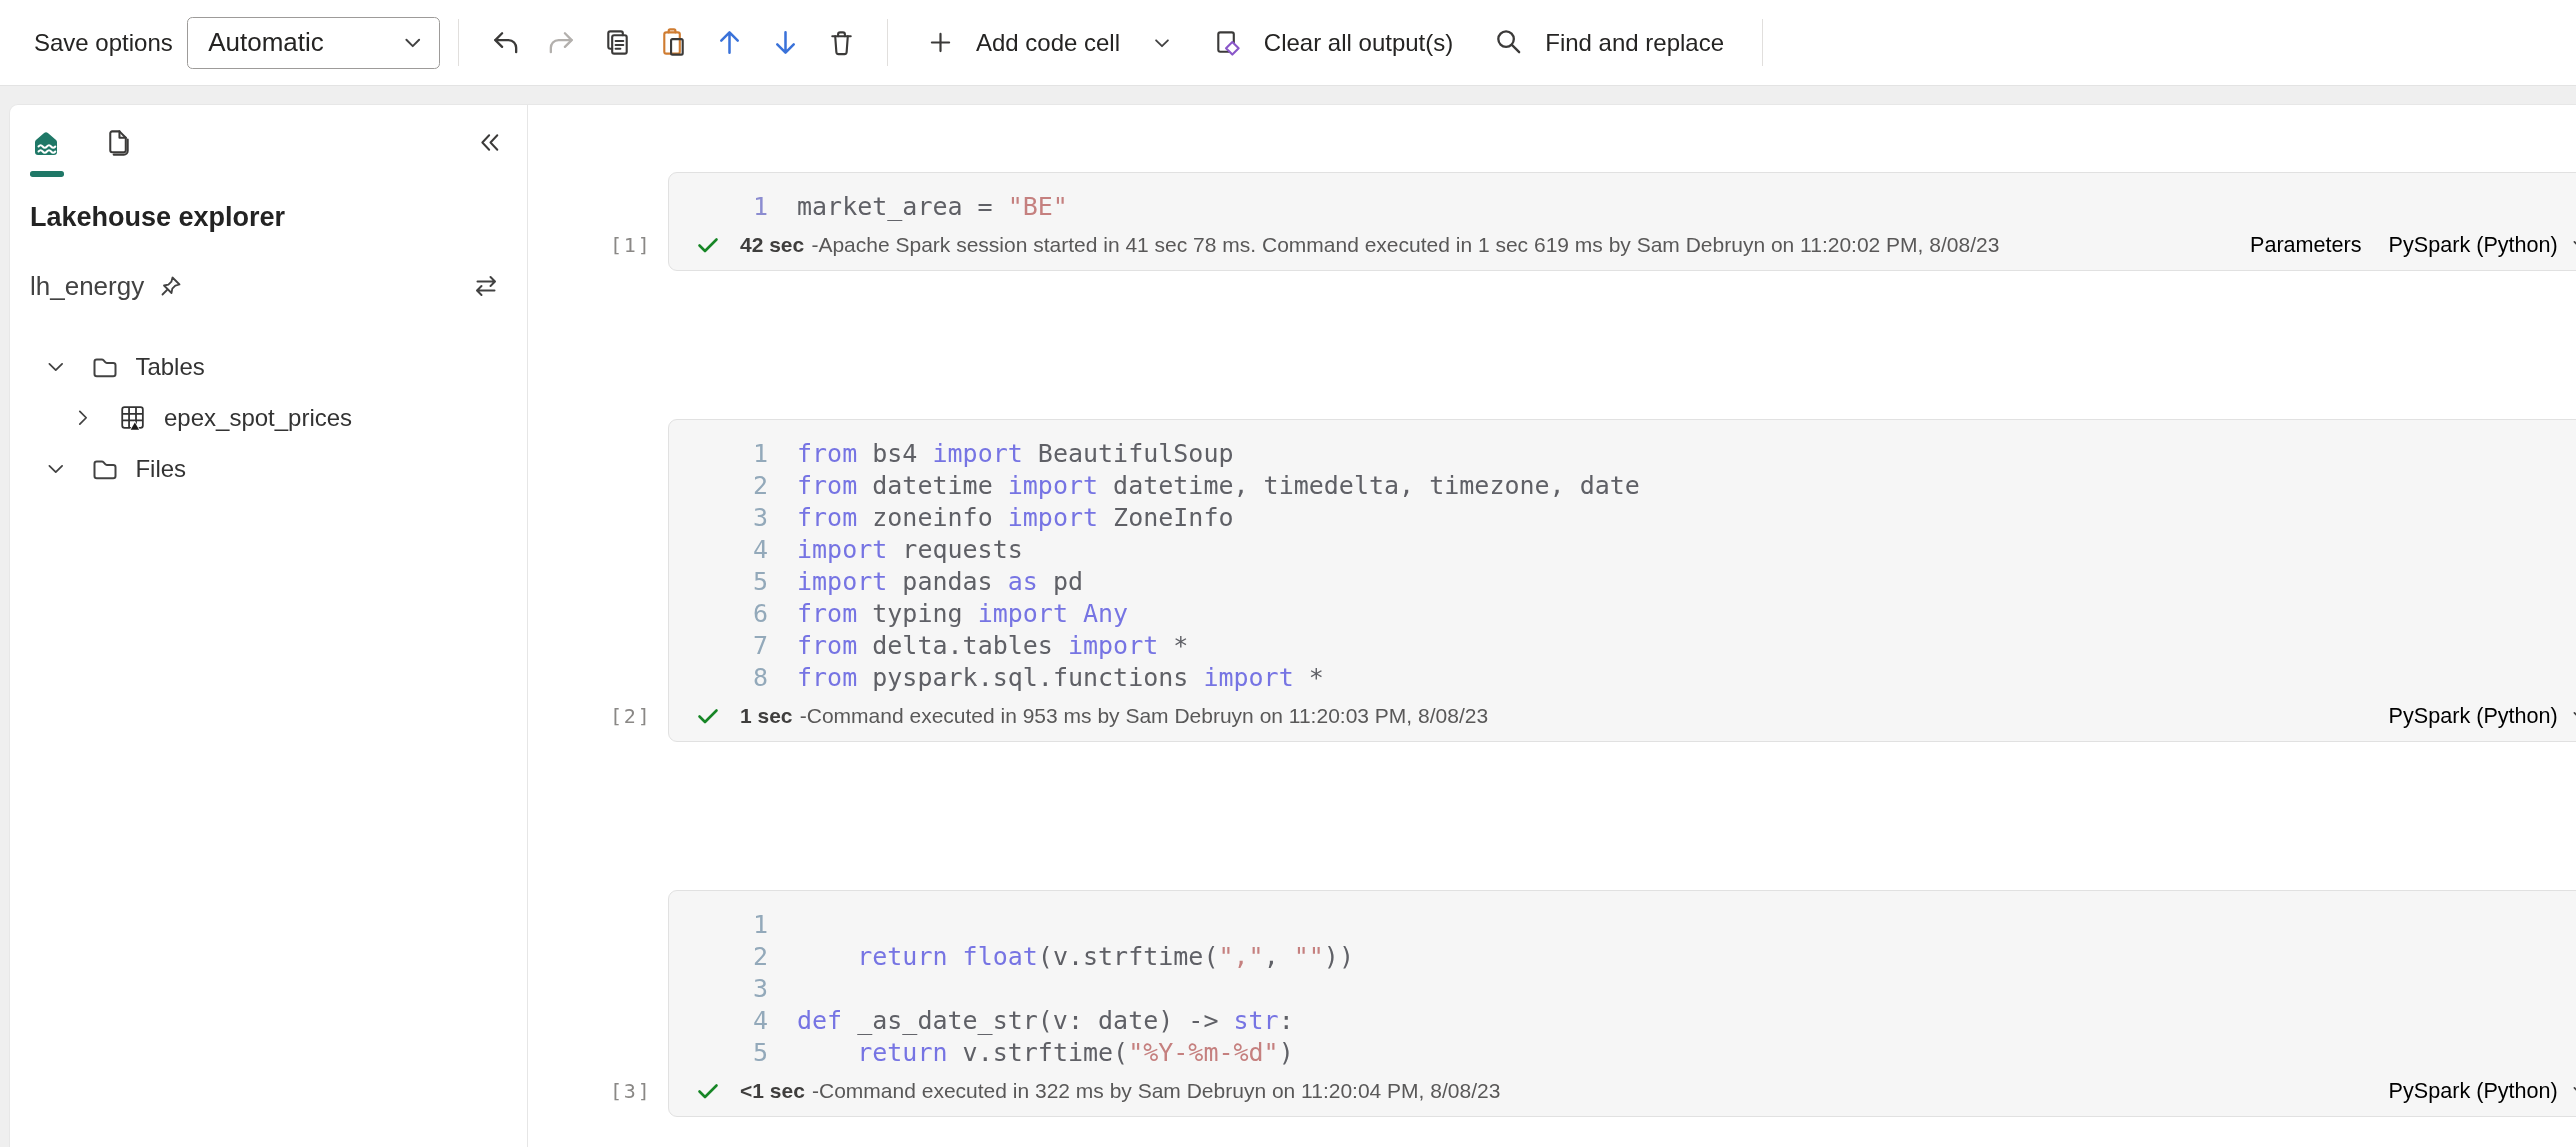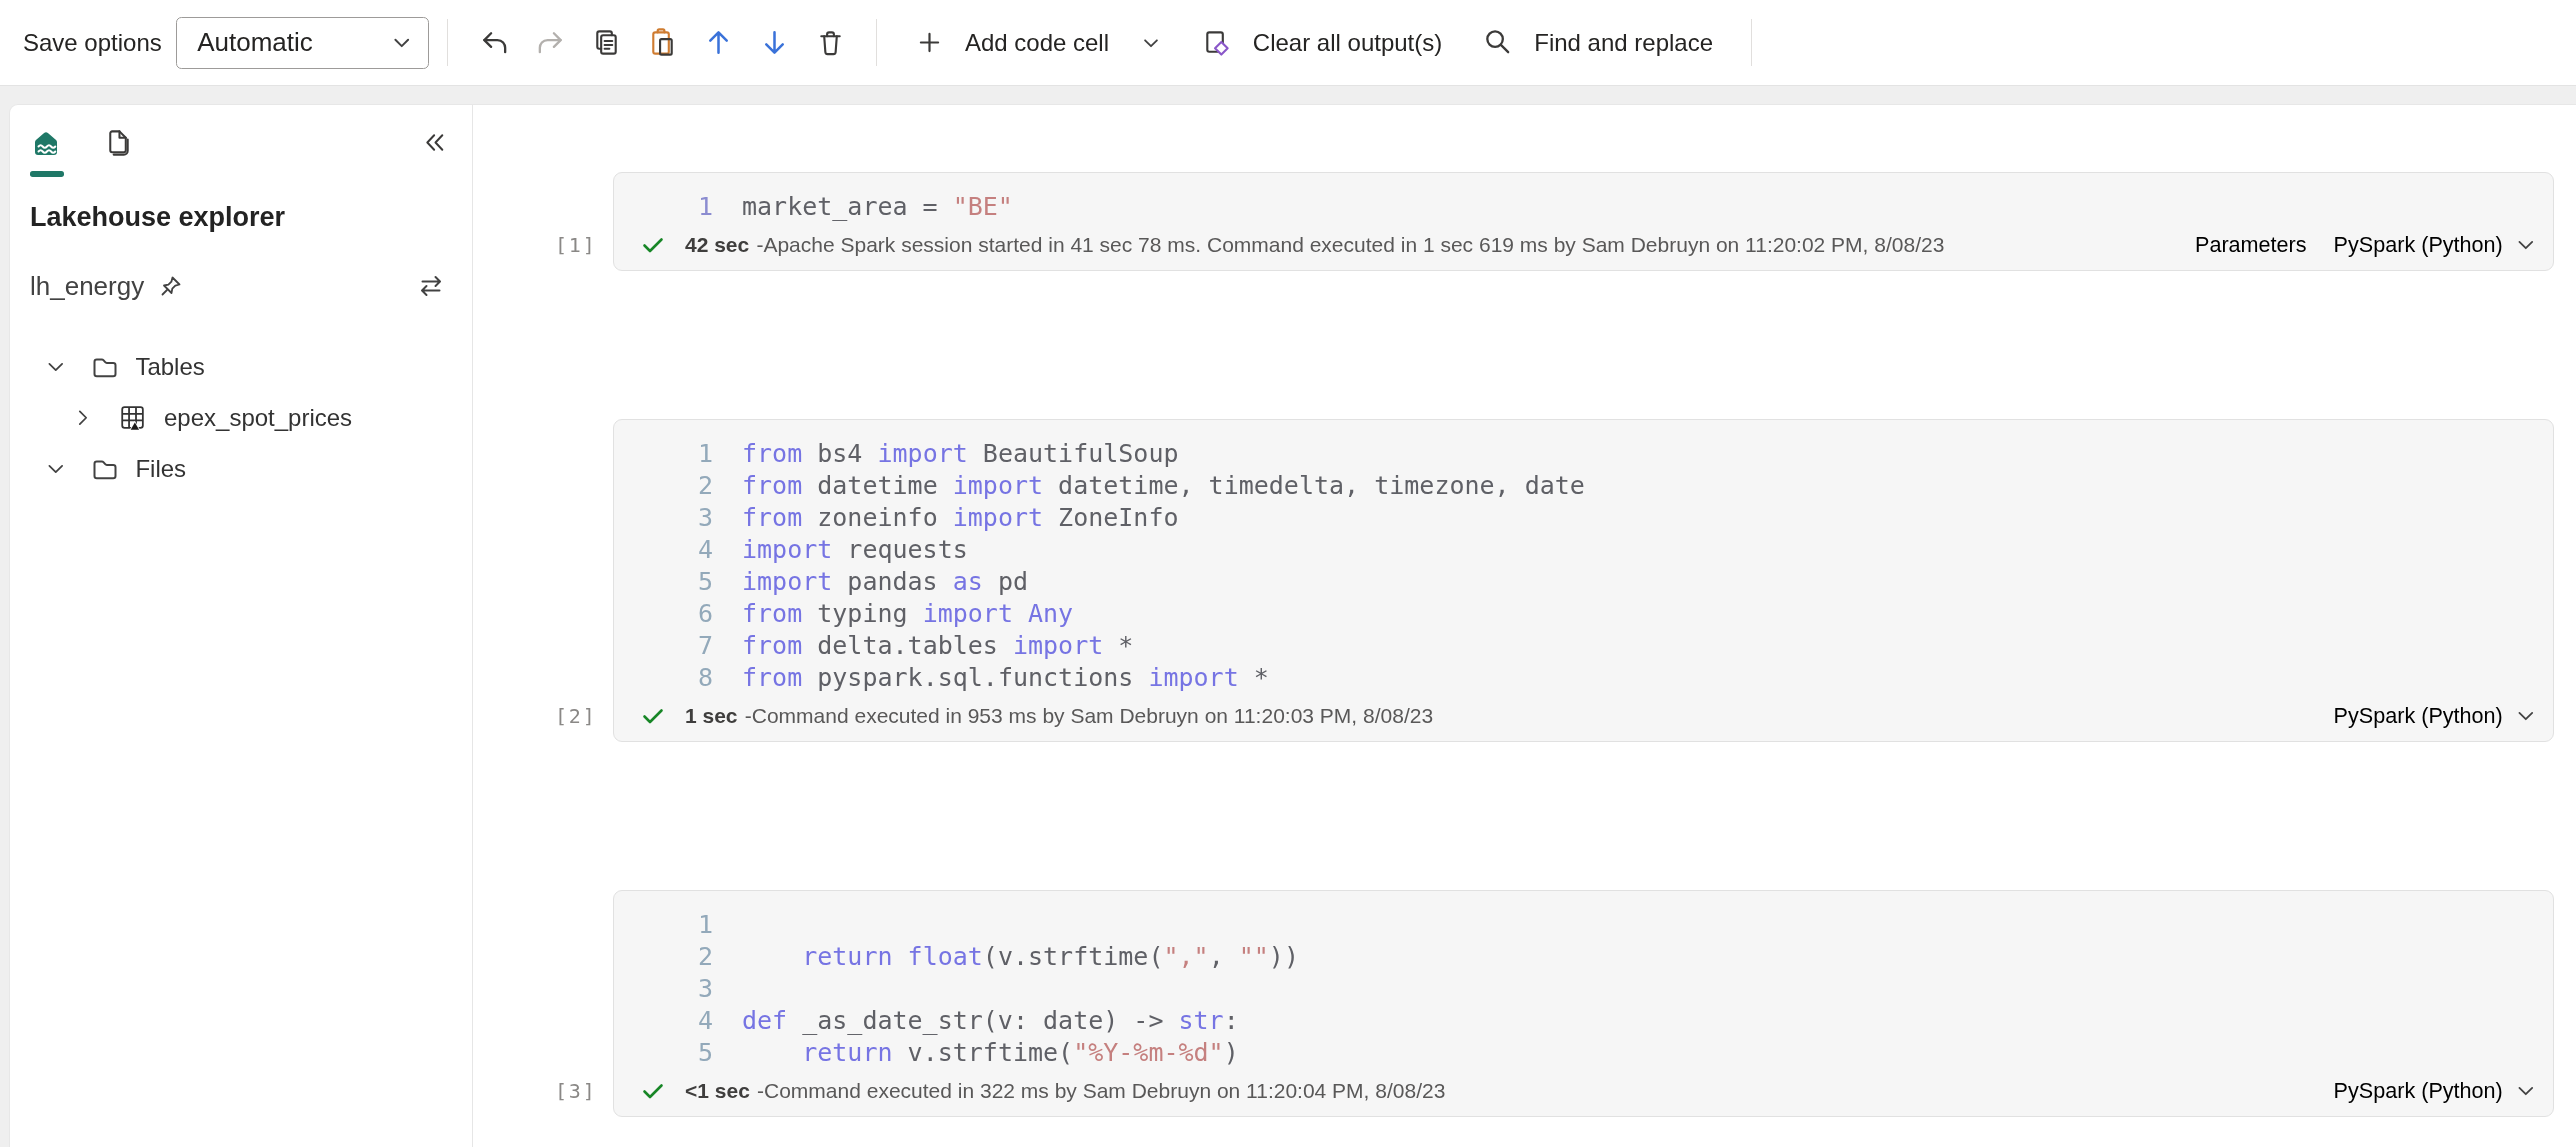--- a/index.html
+++ b/index.html
@@ -13,21 +13,21 @@
   .stroke-gray{stroke:#b3b0ad;fill:none;stroke-linecap:round;stroke-linejoin:round;}
   .stroke-blue{stroke:#3a72d9;fill:none;stroke-linecap:round;stroke-linejoin:round;}
   .stroke-orange{stroke:#cf7c31;fill:none;stroke-linecap:round;stroke-linejoin:round;}
   .stroke-purple{stroke:#8a57c9;stroke-linejoin:round;}
   .stroke-mid{stroke:#424242;fill:none;stroke-linecap:round;stroke-linejoin:round;}
 
   
   .toolbar{
     position:absolute;top:0;left:0;width:100%;height:86px;background:#ffffff;
     border-bottom:0.9px solid #e3e3e3;display:flex;align-items:center;
-    padding-left:23px;box-sizing:border-box;
+    padding-left:34px;box-sizing:border-box;
   }
   .tb-label{font-size:24px;color:#252423;white-space:nowrap;}
   .tb-select{
     margin-left:14.4px;width:253px;height:52px;box-sizing:border-box;
     border:1.4px solid #9d9b99;border-radius:5.4px;background:#fff;
     display:flex;align-items:center;justify-content:space-between;
     padding:0 14.4px 0 20px;font-size:26px;color:#252423;cursor:pointer;
   }
   .tb-divider{width:0.9px;height:47px;background:#e1dfdd;margin:0 18px;flex:none;}
   .tb-iconbtn{
@@ -42,21 +42,21 @@
 
   
   .panel{
     position:absolute;top:104px;left:9px;right:0;bottom:0;background:#ffffff;
     border-top:0.9px solid #e7e7e7;border-left:0.9px solid #e7e7e7;
     border-top-left-radius:9px;display:flex;box-sizing:border-box;
   }
 
   
   .sidebar{
-    width:463px;flex:none;border-right:0.9px solid #e6e6e6;box-sizing:border-box;
+    width:518px;flex:none;border-right:0.9px solid #e6e6e6;box-sizing:border-box;
     padding:21.6px 21.6px 0 20px;position:relative;
   }
   .sb-tabs{display:flex;align-items:flex-start;}
   .sb-tab{width:41px;display:flex;justify-content:flex-start;cursor:pointer;}
   .sb-tab + .sb-tab{margin-left:32px;}
   .sb-collapse{margin-left:auto;cursor:pointer;padding-top:1.8px;}
   .sb-underline{width:34px;height:5.4px;border-radius:2.7px;background:#1f7867;margin:12.6px 0 0 0;}
   .sb-title{margin:25px 0 0 0;font-size:27px;font-weight:bold;color:#232323;}
   .lh-row{margin-top:38px;display:flex;align-items:center;font-size:26px;color:#424242;}
   .lh-row .pin{margin-left:14.4px;}

